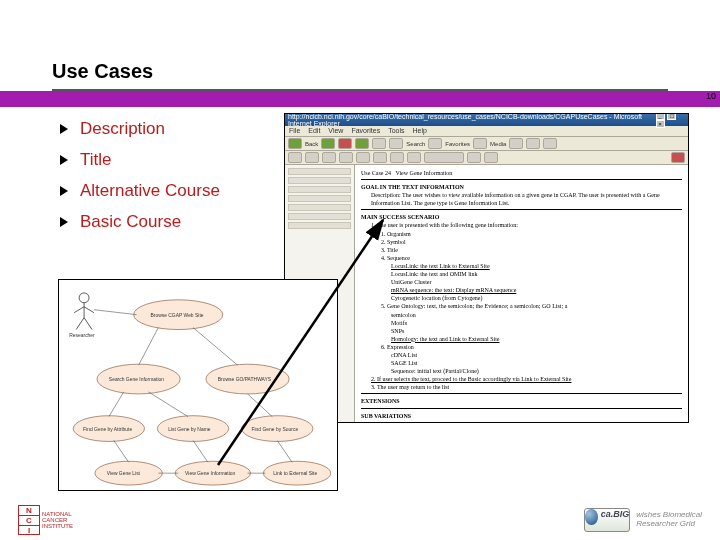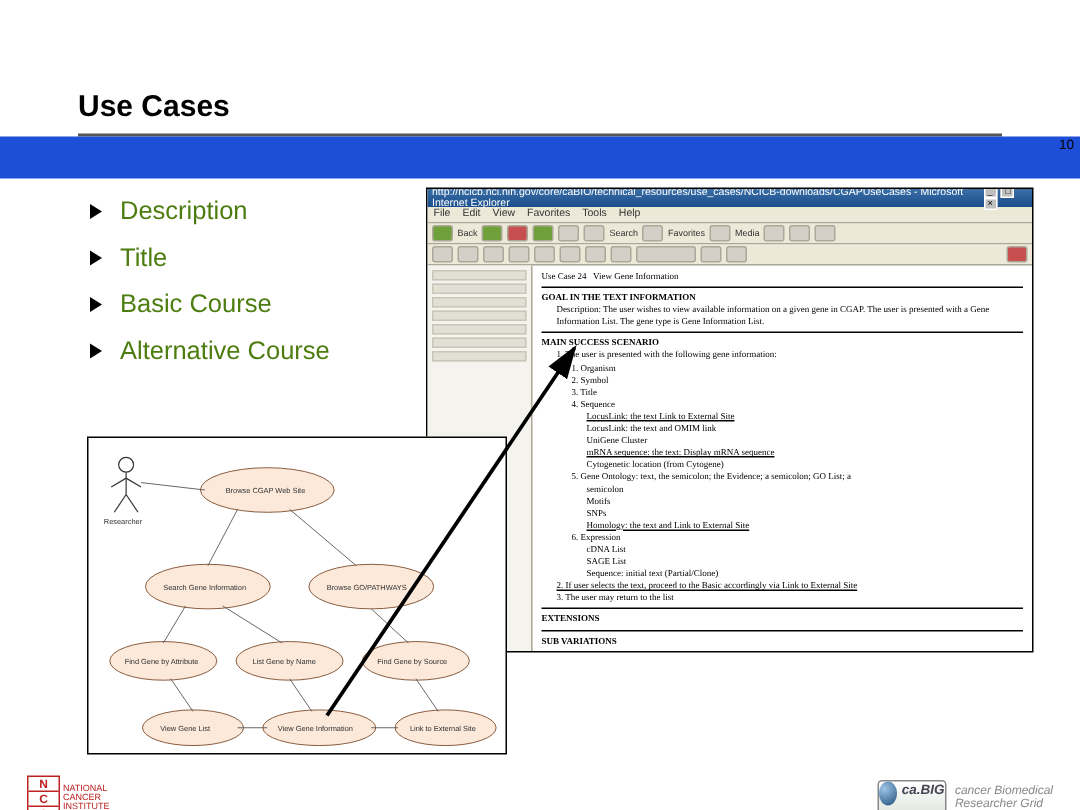--- a/index.html
+++ b/index.html
@@ -22,22 +22,22 @@
     font-weight: bold;
     color: #000000;
     padding-bottom: 4px;
   }
   .title-underline {
     height: 2px;
     background: #555;
     margin-top: 2px;
   }
   .slide-num-bar {
-    background: #1d4ed8;
-    height: 28px;
+    background: #a21caf;
+    height: 16px;
     width: 100%;
     position: relative;
   }
   .slide-num {
     position: absolute;
     right: 4px;
     top: 0;
     font-size: 9px;
     color: #000;
   }
@@ -66,21 +66,21 @@
   .bullet-icon::before {
     content: "";
     position: absolute;
     left: 0; top: 0;
     border-left: 8px solid #000;
     border-top: 5px solid transparent;
     border-bottom: 5px solid transparent;
   }
   .bullet-text {
     font-size: 17px;
-    color: #4d7c0f;
+    color: #b91c1c;
   }
   .browser-shot {
     position: absolute;
     left: 284px;
     top: 6px;
     width: 405px;
     height: 310px;
     border: 1px solid #000;
     background: #fff;
     font-size: 6px;
@@ -230,25 +230,25 @@
     <div class="bullet">
       <span class="bullet-icon"></span>
       <span class="bullet-text">Description</span>
     </div>
     <div class="bullet">
       <span class="bullet-icon"></span>
       <span class="bullet-text">Title</span>
     </div>
     <div class="bullet">
       <span class="bullet-icon"></span>
-      <span class="bullet-text">Basic Course</span>
+      <span class="bullet-text">Alternative Course</span>
     </div>
     <div class="bullet">
       <span class="bullet-icon"></span>
-      <span class="bullet-text">Alternative Course</span>
+      <span class="bullet-text">Basic Course</span>
     </div>
   </div>
 
   <div class="browser-shot">
     <div class="ie-titlebar">
       <span>http://ncicb.nci.nih.gov/core/caBIO/technical_resources/use_cases/NCICB-downloads/CGAPUseCases - Microsoft Internet Explorer</span>
       <span class="ie-titlebtns">
         <span>_</span>
         <span>□</span>
         <span>×</span>
@@ -416,19 +416,19 @@
         <div>CANCER</div>
         <div>INSTITUTE</div>
       </div>
     </div>
     <div class="logo-cabig">
       <div class="cabig-mark">
         <span class="cabig-sphere"></span>
         <span>ca.BIG</span>
       </div>
       <div class="cabig-text">
-        <div>cancer Biomedical</div>
+        <div>wishes Biomedical</div>
         <div>Researcher Grid</div>
       </div>
     </div>
   </div>
 
 </div>
 
 </body></html>

